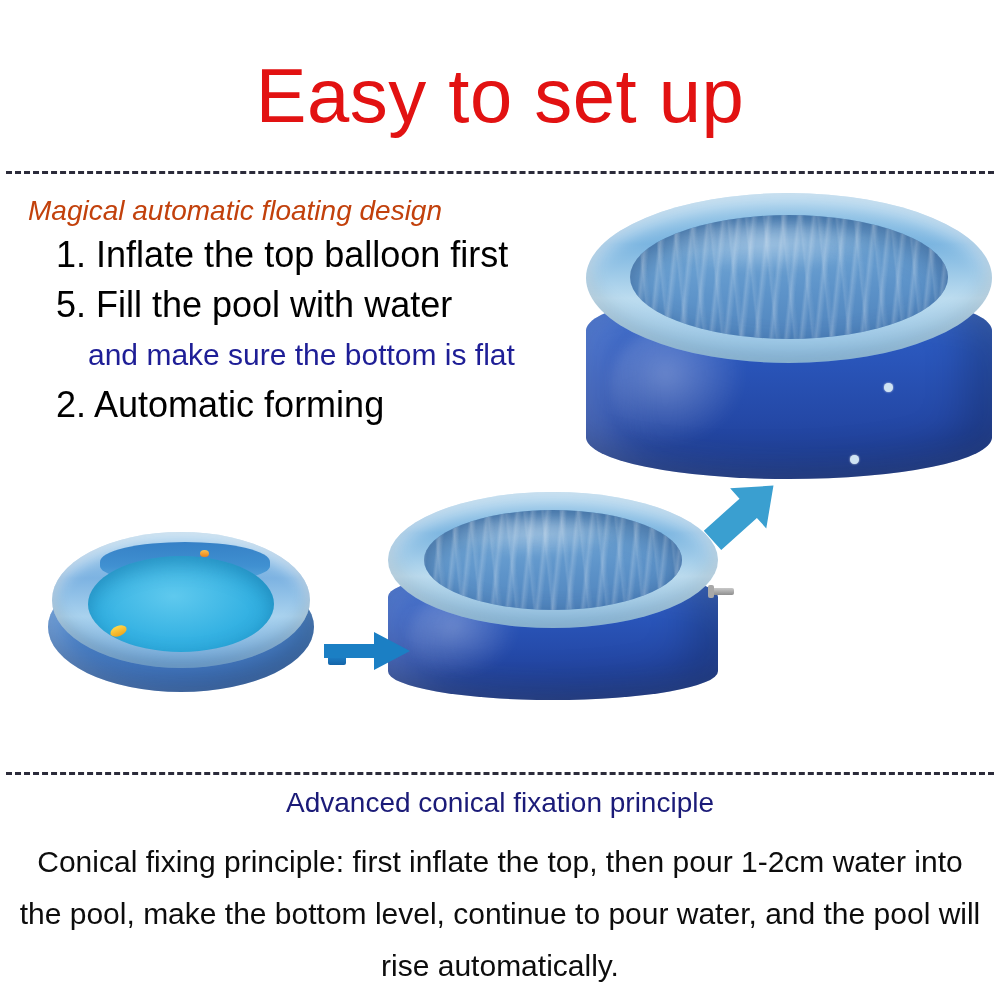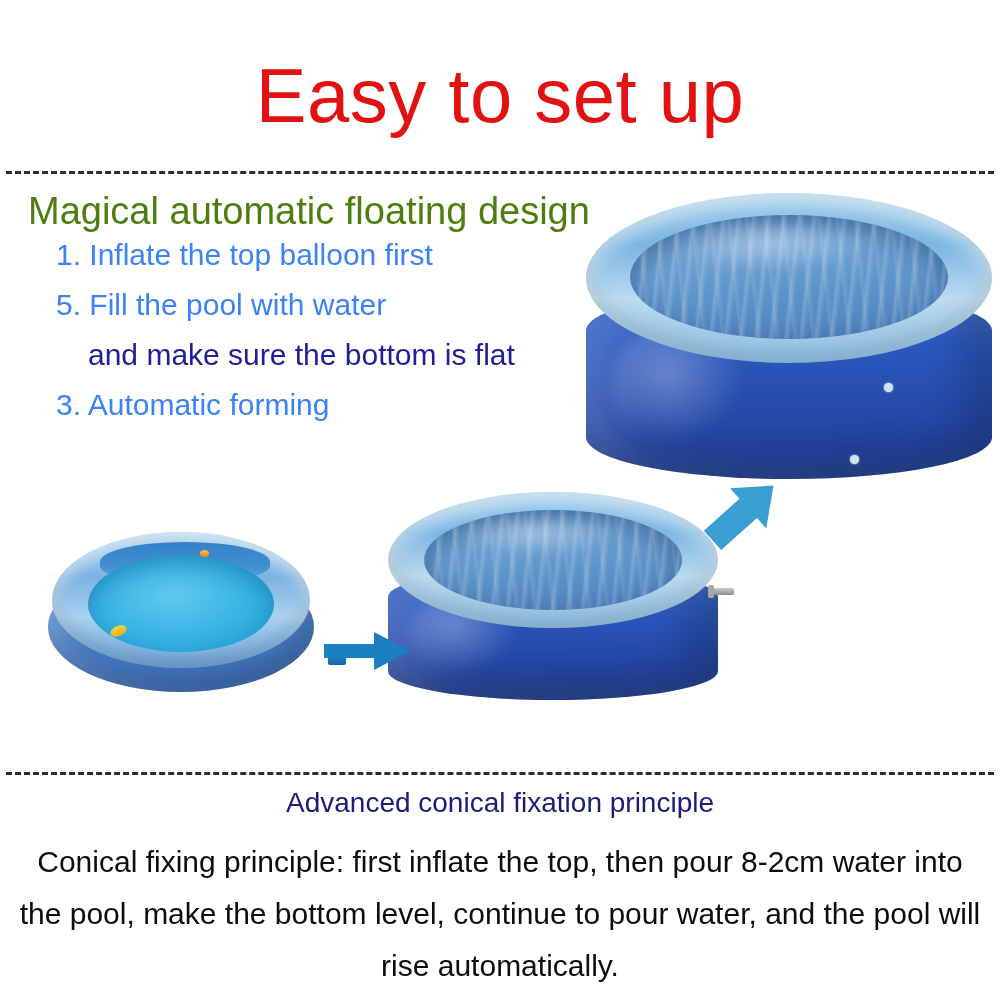--- a/index.html
+++ b/index.html
@@ -41,36 +41,37 @@
     border-top: 3px dashed #2b2b3a;
   }
   .divider-top { top: 171px; }
   .divider-bottom { top: 772px; }
 
   
   .section-heading-red {
     position: absolute;
     left: 28px;
     top: 188px;
-    font-size: 38px;
+    font-size: 28px;
     line-height: 46px;
-    color: #4d7c0f;
+    color: #c2410c;
     font-weight: 400;
     white-space: nowrap;
+    font-style: italic;
   }
   .steps {
     position: absolute;
     left: 56px;
     top: 238px;
     width: 560px;
   }
   .step {
-    font-size: 30px;
+    font-size: 36px;
     line-height: 34px;
-    color: #3b82f6;
+    color: #000000;
     margin-bottom: 16px;
     white-space: nowrap;
   }
   .step-sub {
     font-size: 30px;
     line-height: 34px;
     color: #1e1e96;
     margin: 0 0 16px 32px;
     white-space: nowrap;
   }
@@ -278,21 +279,21 @@
   <div class="main-title">Easy to set up</div>
 
   <div class="divider divider-top"></div>
 
   <div class="section-heading-red">Magical automatic floating design</div>
 
   <div class="steps">
     <div class="step">1. Inflate the top balloon first</div>
     <div class="step">5. Fill the pool with water</div>
     <div class="step-sub">and make sure the bottom is flat</div>
-    <div class="step">3. Automatic forming</div>
+    <div class="step">2. Automatic forming</div>
   </div>
 
   <div class="pool" id="pool-large">
     <div class="pool-wall"></div>
     <div class="pool-ring">
       <div class="pool-water">
         <div class="ripples"></div>
         <div class="water-sheen"></div>
       </div>
     </div>
@@ -328,15 +329,15 @@
   <svg class="arrow" id="arrow-diagonal" viewBox="0 0 86 86">
     <g transform="rotate(-42 43 43)">
       <path d="M2 30 L50 30 L50 16 L84 43 L50 70 L50 56 L2 56 Z" fill="#3a9fd0"></path>
     </g>
   </svg>
 
   <div class="divider divider-bottom"></div>
 
   <div class="section-heading-blue">Advanced conical fixation principle</div>
 
-  <div class="body-paragraph">Conical fixing principle: first inflate the top, then pour 8-2cm water into the pool, make the bottom level, continue to pour water, and the pool will rise automatically.</div>
+  <div class="body-paragraph">Conical fixing principle: first inflate the top, then pour 1-2cm water into the pool, make the bottom level, continue to pour water, and the pool will rise automatically.</div>
 
 </div>
 
 </body></html>

